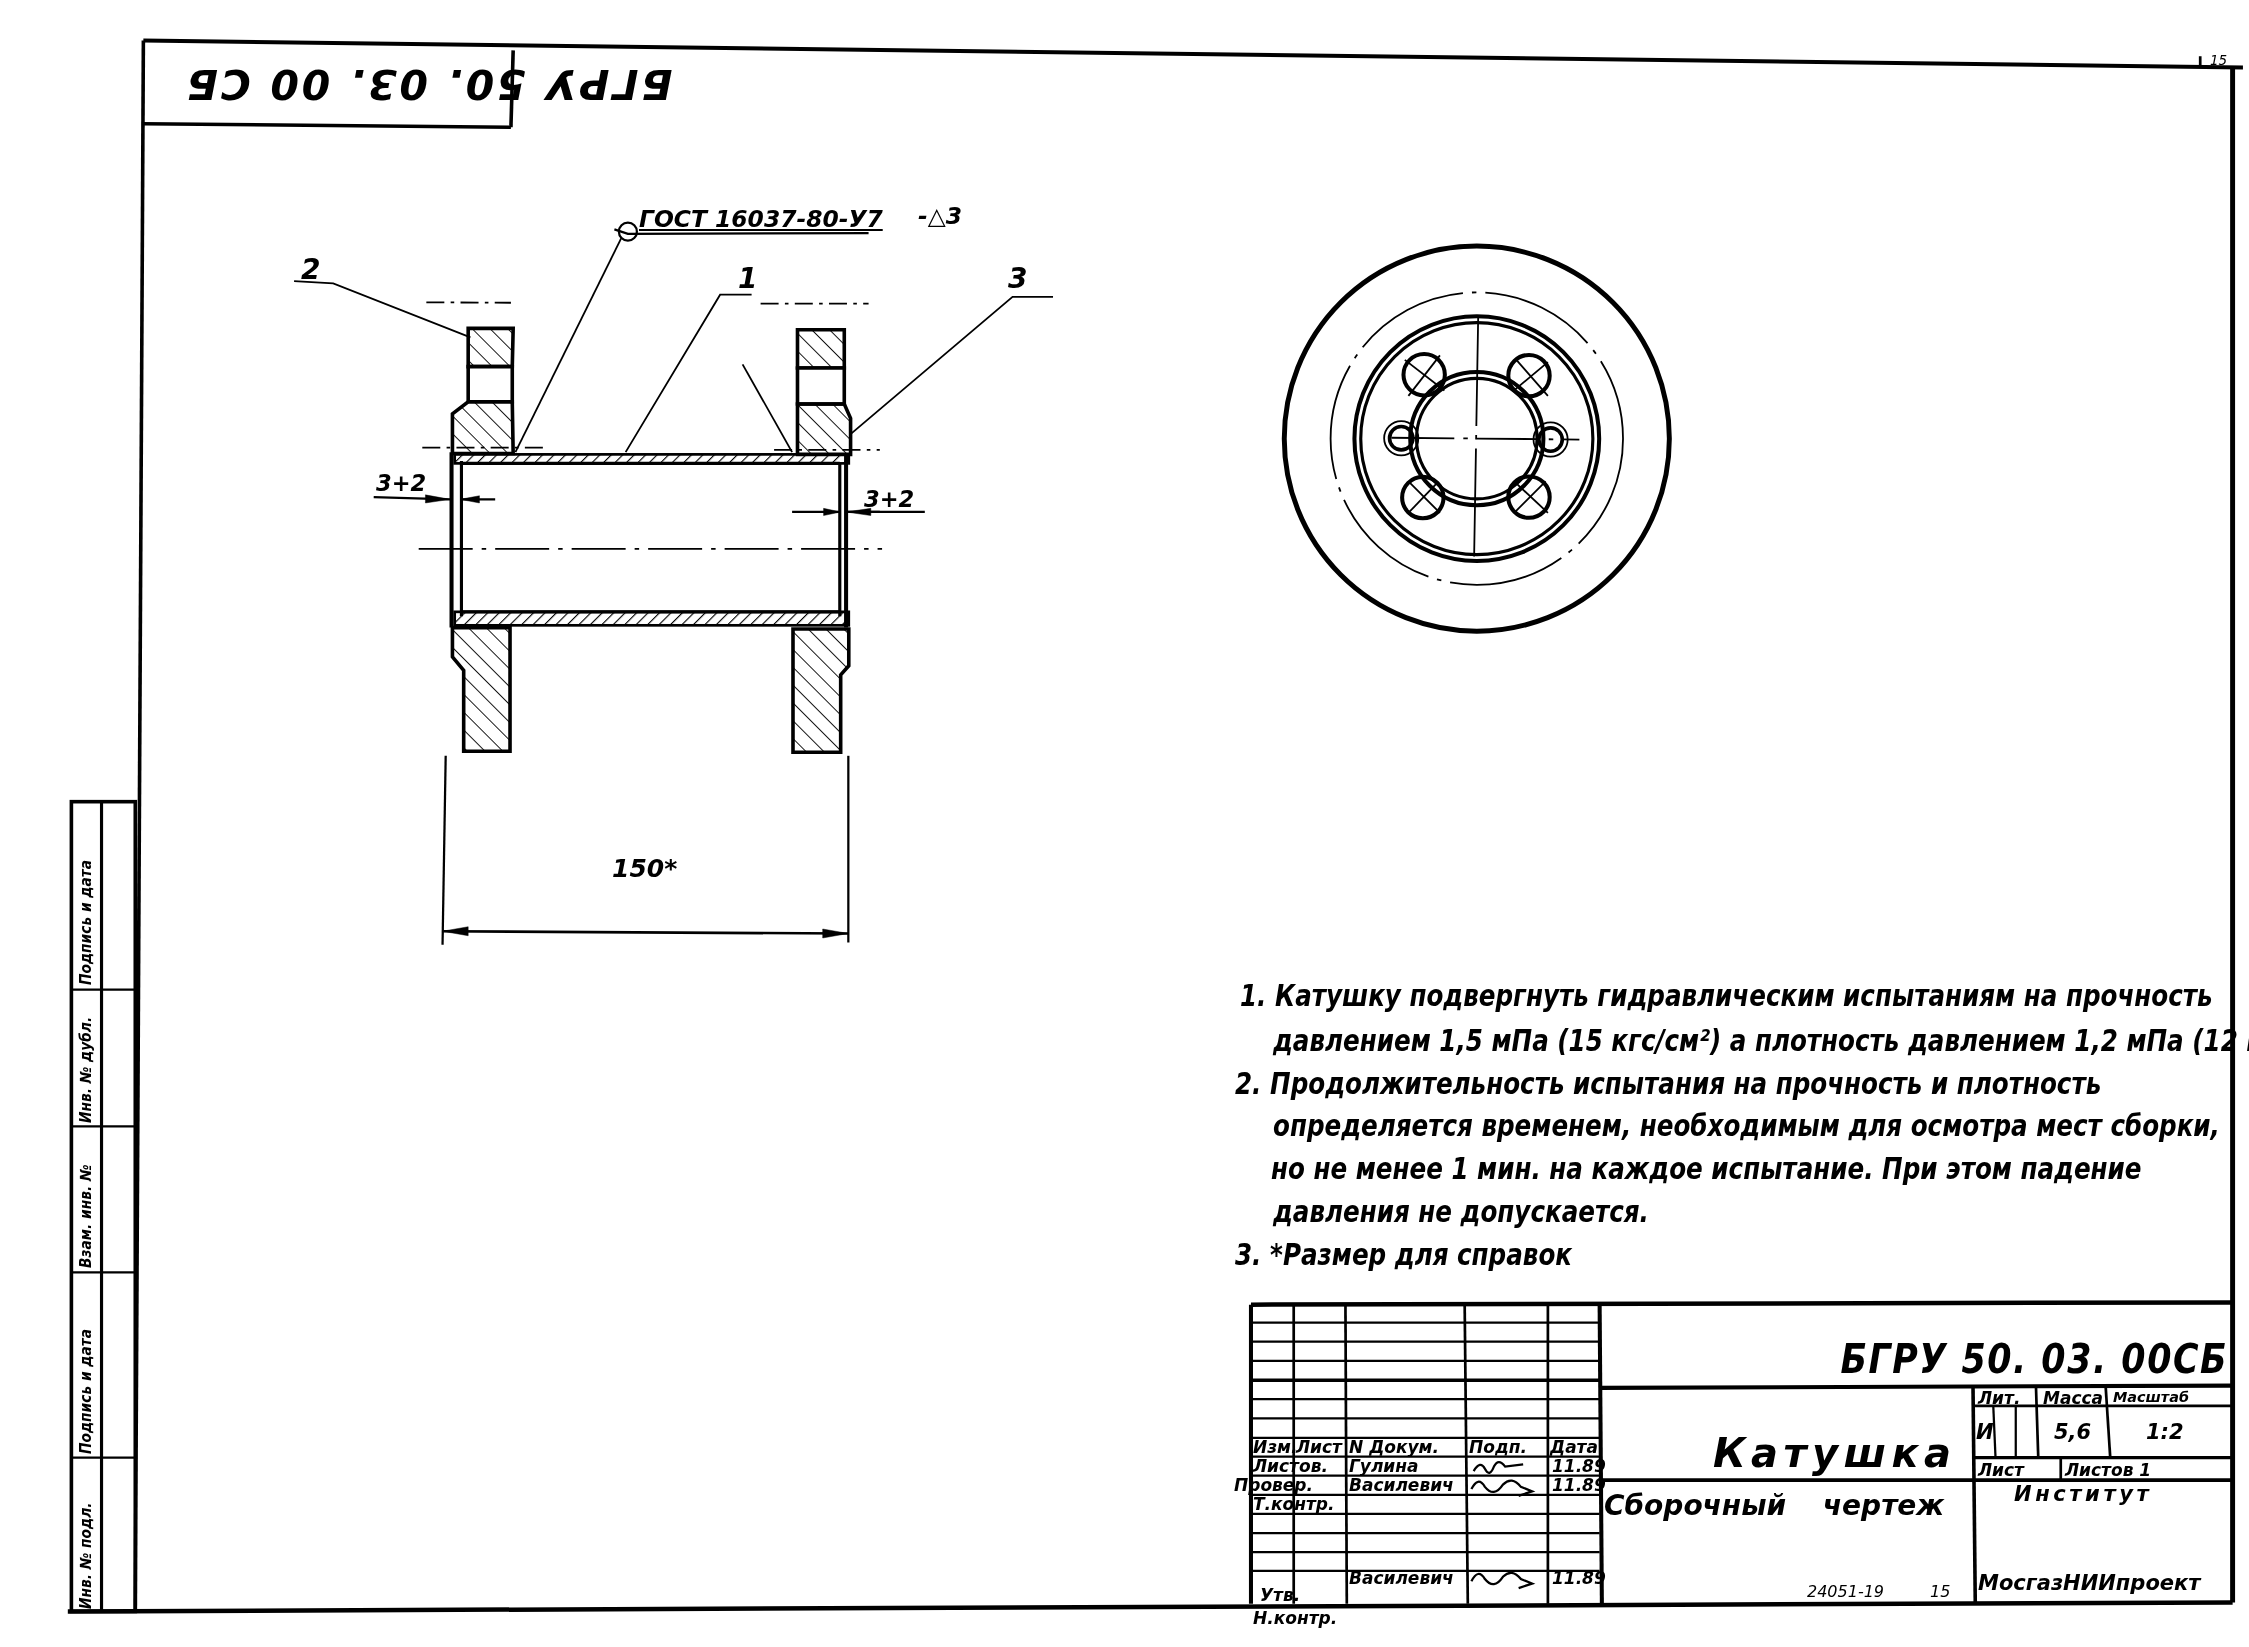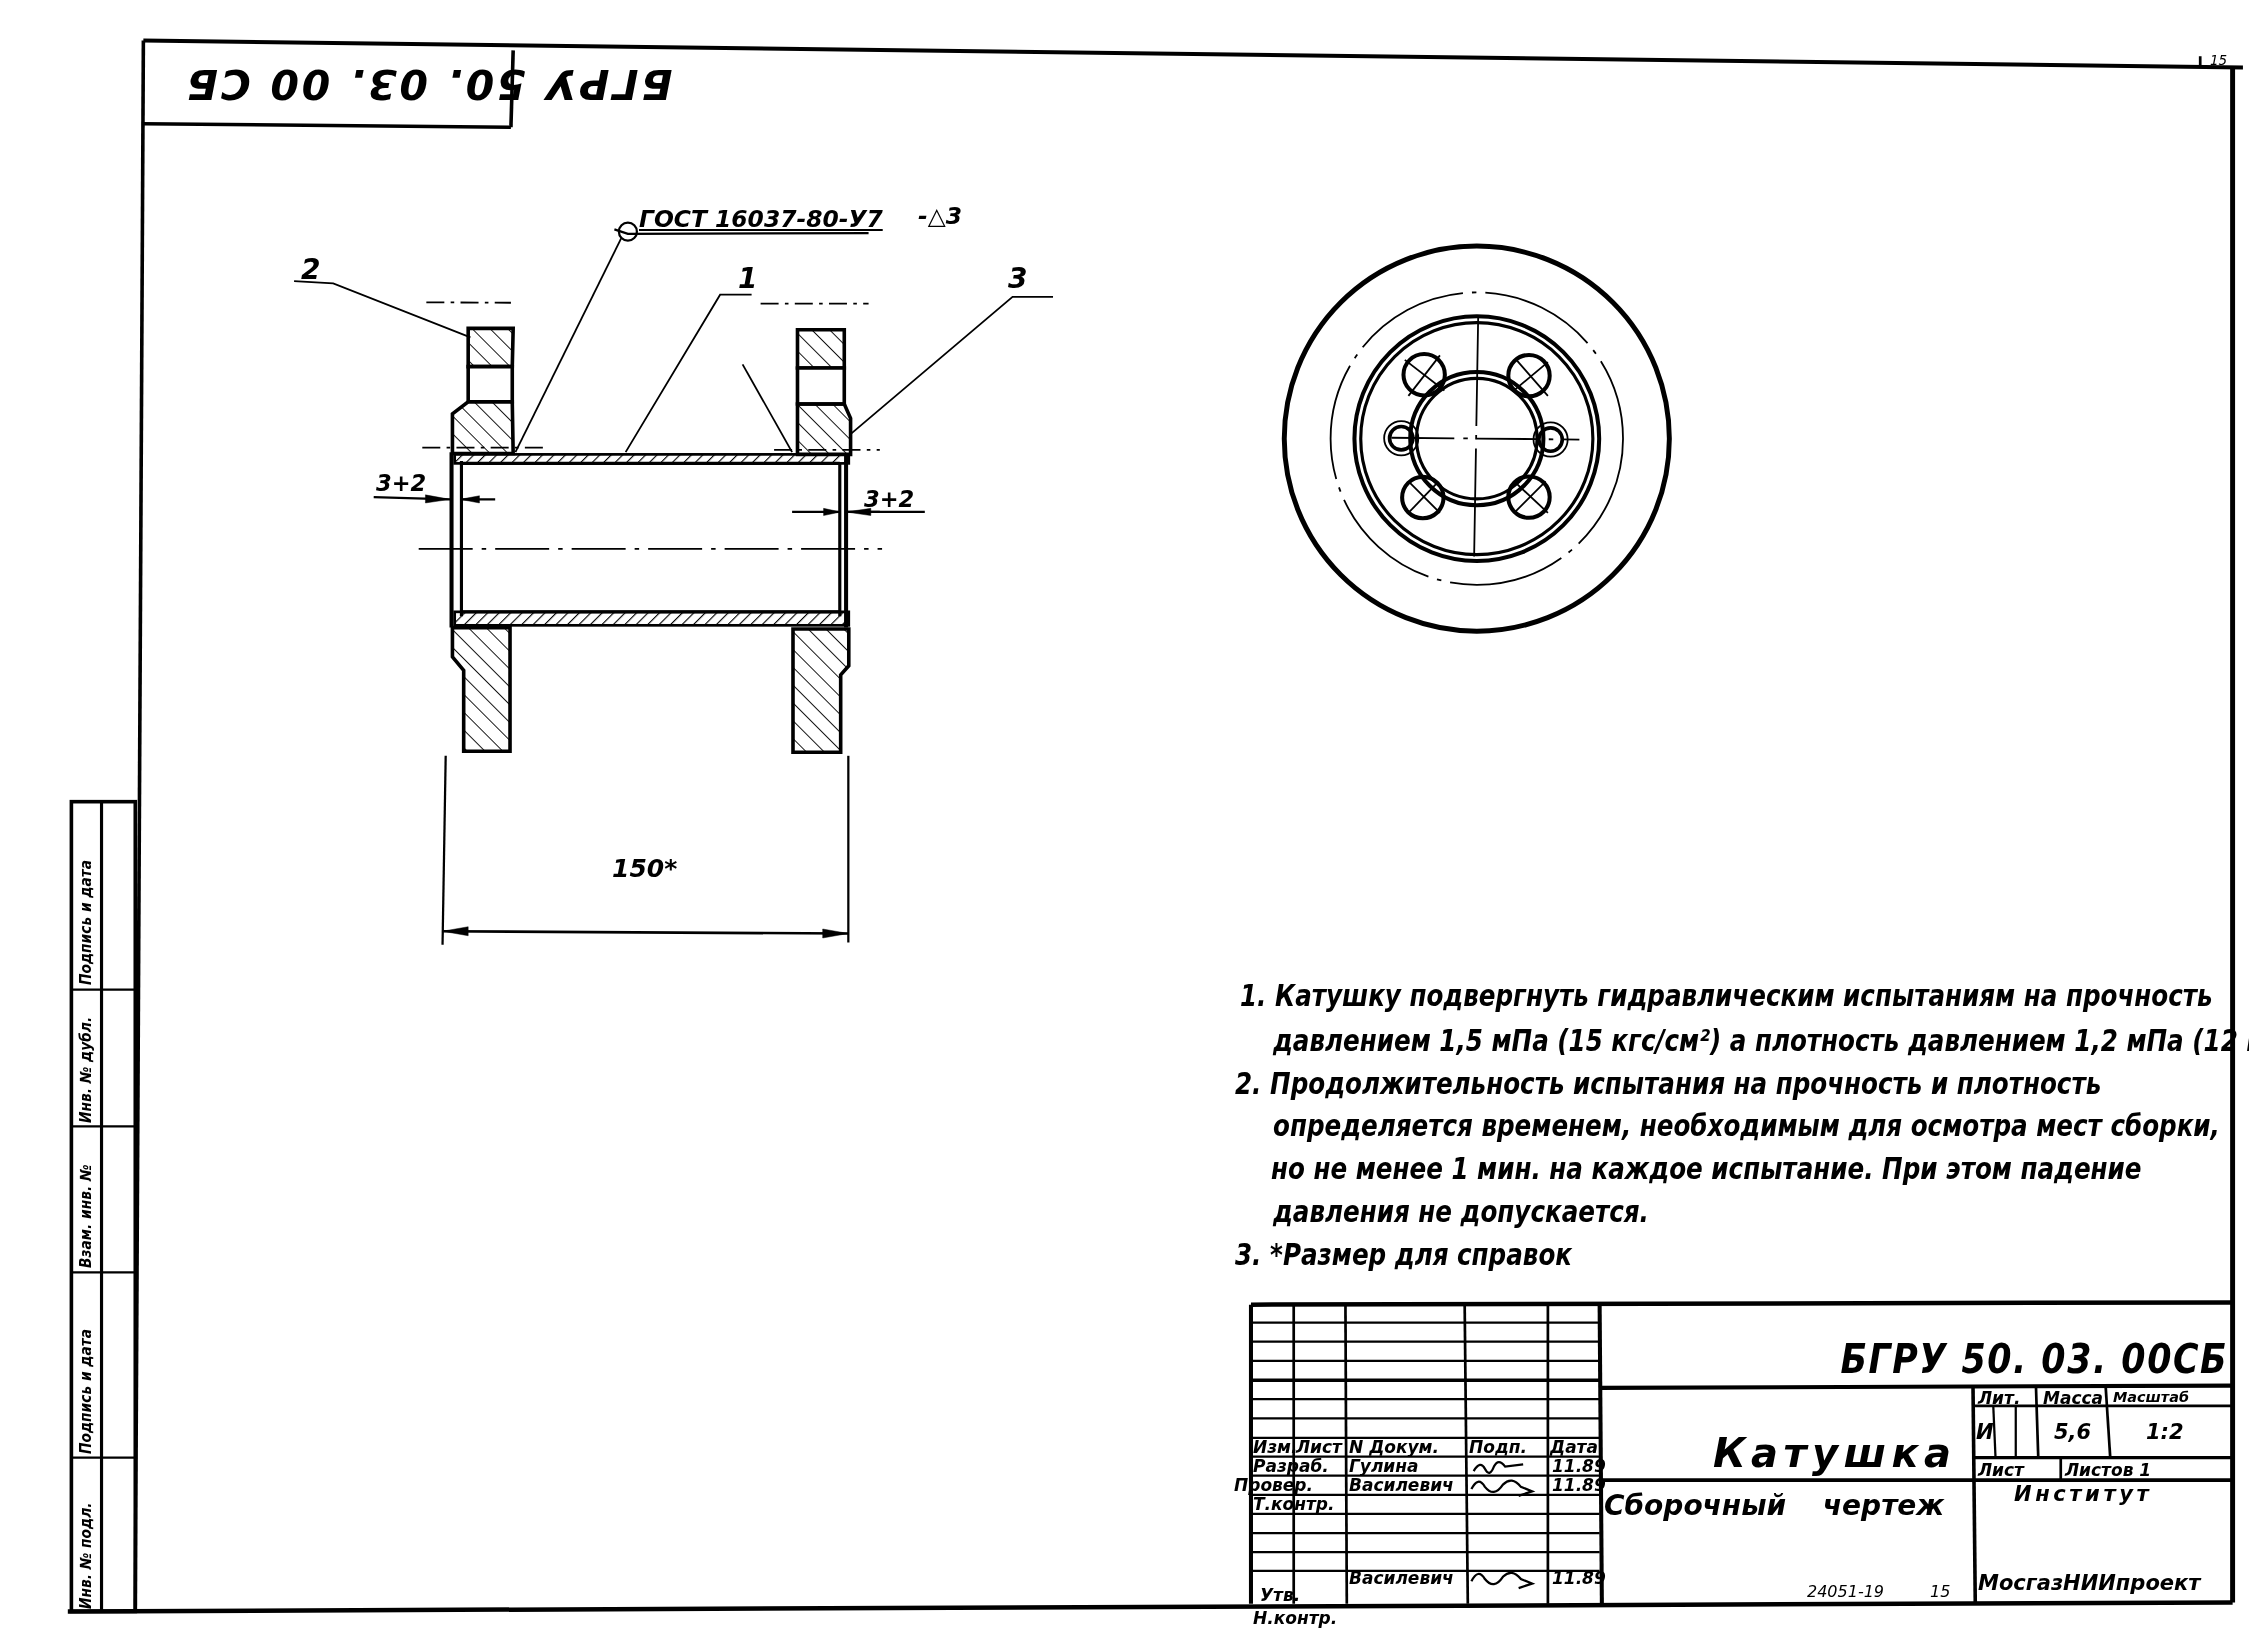--- a/index.html
+++ b/index.html
@@ -227,21 +227,21 @@
 
 <div>
   <div class="t tb-code" style="right:58px; top:1339px;">БГРУ 50. 03. 00СБ</div>
 
   <div class="t tb-s" style="left:1253px; top:1439px;">Изм.</div>
   <div class="t tb-s" style="left:1296px; top:1439px;">Лист</div>
   <div class="t tb-s" style="left:1349px; top:1439px;">N Докум.</div>
   <div class="t tb-s" style="left:1469px; top:1439px;">Подп.</div>
   <div class="t tb-s" style="left:1550px; top:1439px;">Дата</div>
 
-  <div class="t tb-s" style="left:1253px; top:1458px;">Разраб.</div>
+  <div class="t tb-s" style="left:1253px; top:1458px;">Листов.</div>
   <div class="t tb-s" style="left:1349px; top:1458px;">Гулина</div>
   <div class="t tb-s" style="left:1552px; top:1458px;">11.89</div>
 
   <div class="t tb-s" style="left:1234px; top:1477px;">Провер.</div>
   <div class="t tb-s" style="left:1349px; top:1477px;">Василевич</div>
   <div class="t tb-s" style="left:1552px; top:1477px;">11.89</div>
 
   <div class="t tb-s" style="left:1253px; top:1496px;">Т.контр.</div>
 
   <div class="t tb-s" style="left:1253px; top:1570px;margin-top:40px;">Н.контр.</div>

